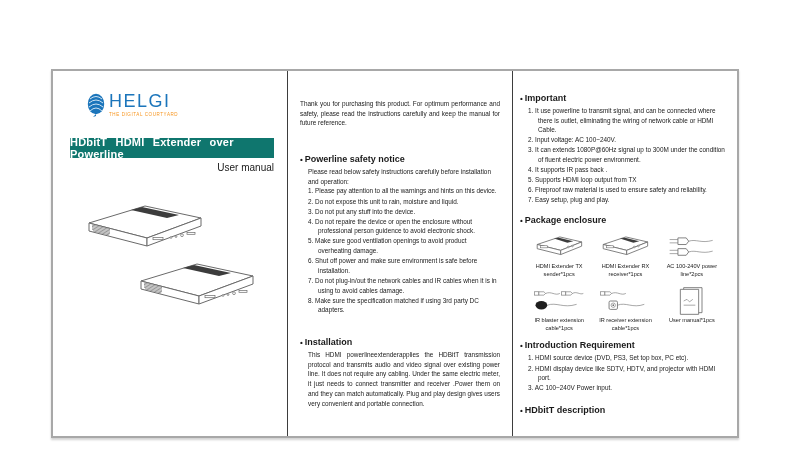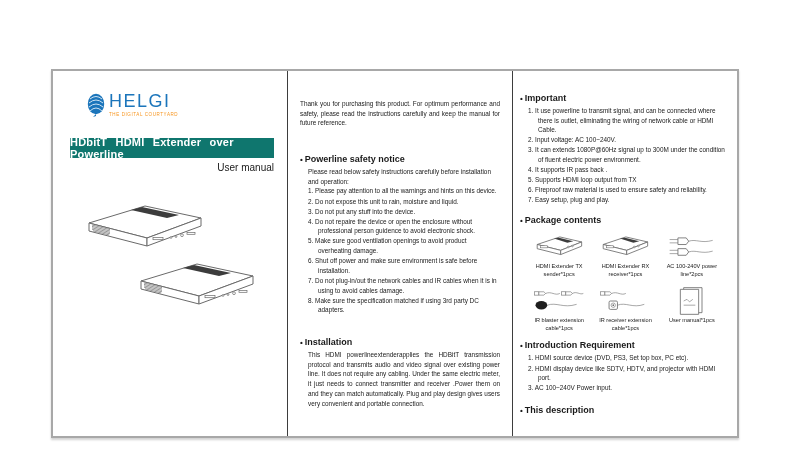--- a/index.html
+++ b/index.html
@@ -145,21 +145,21 @@
       <div class="li">2. Input voltage: AC 100~240V.</div>
       <div class="li">3. It can extends 1080P@60Hz signal up to 300M under the condition of fluent electric power environment.</div>
       <div class="li">4. It supports IR pass back .</div>
       <div class="li">5. Supports HDMI loop output from TX</div>
       <div class="li">6. Fireproof  raw material is used to ensure safety and reliability.</div>
       <div class="li">7. Easy setup, plug and play.</div>
     </div>
 
     <div class="heading sec-gap" style="margin-top:10px">
       <span class="bullet">•</span>
-      <span>Package contents</span>
+      <span>Package enclosure</span>
     </div>
 
     <div class="pkg-grid">
 
       <div class="pkg-item">
         <div class="pkg-icon">
           <svg width="52" height="26" viewBox="0 0 62 30">
             <polygon class="illus" points="5,12 32,3 58,9 33,19"></polygon>
             <polygon class="illus" points="5,12 33,19 33,24 5,17"></polygon>
             <polygon class="illus" points="33,19 58,9 58,14 33,24"></polygon>
@@ -258,16 +258,16 @@
       <span>Introduction Requirement</span>
     </div>
     <div class="list indent">
       <div class="li">1. HDMI source device (DVD, PS3, Set top box, PC etc).</div>
       <div class="li">2. HDMI display device like SDTV, HDTV, and projector with HDMI port.</div>
       <div class="li">3. AC 100~240V Power input.</div>
     </div>
 
     <div class="heading sec-gap" style="margin-top:12px">
       <span class="bullet">•</span>
-      <span>This description</span>
+      <span>HDbitT description</span>
     </div>
   </div>
 </div>
 
 </body></html>

